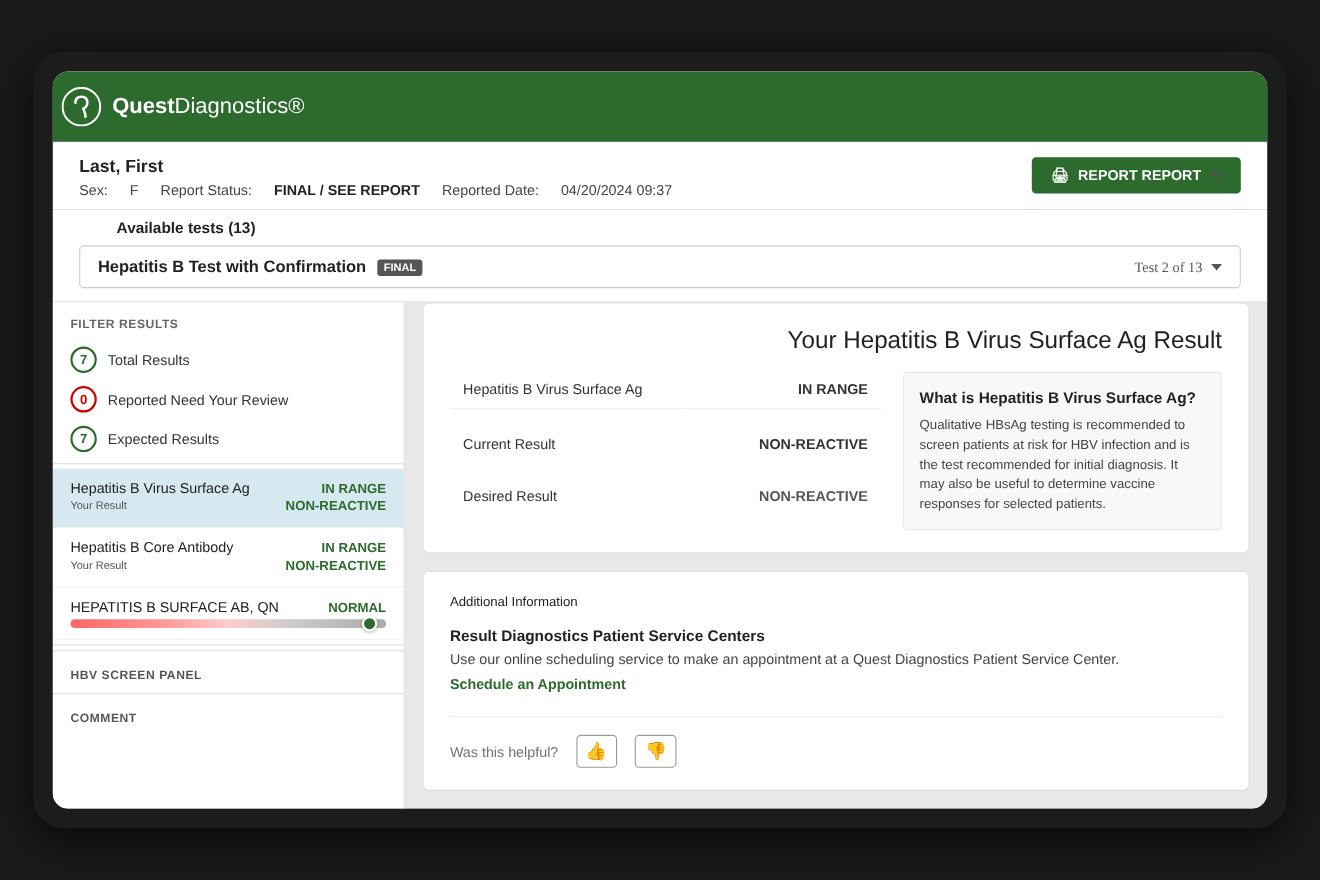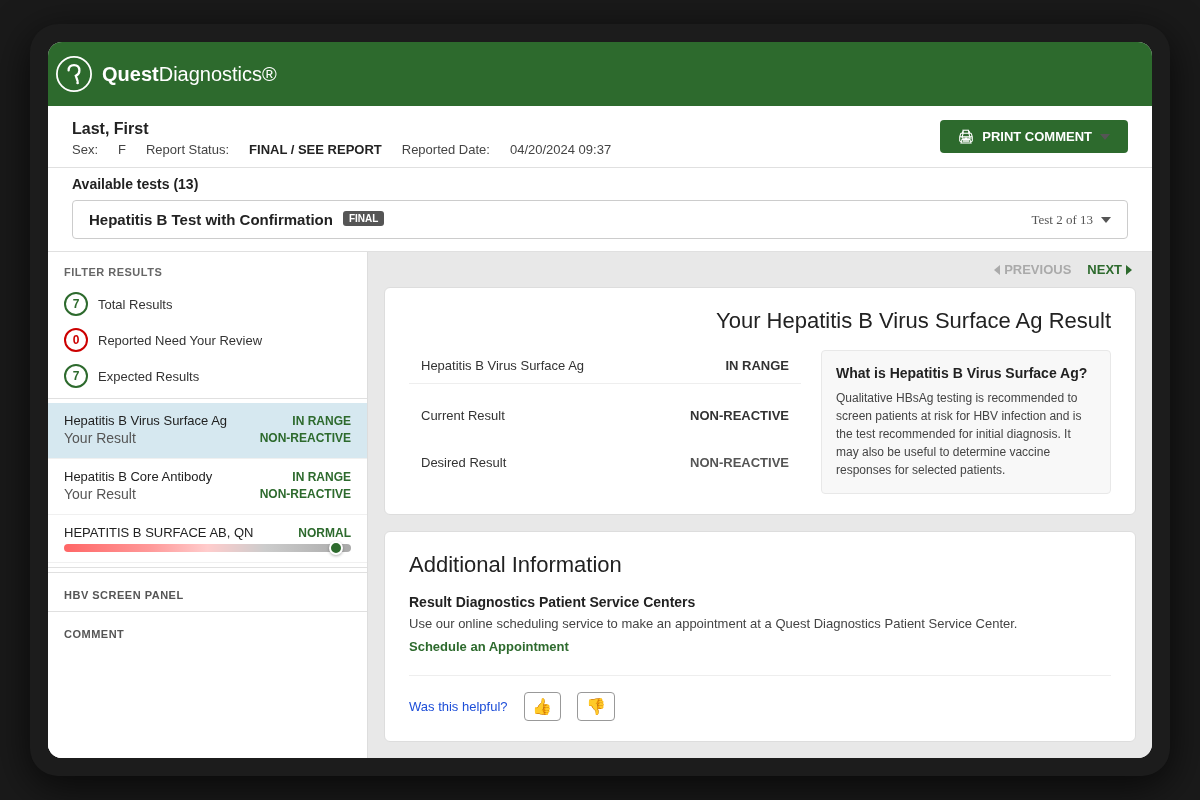--- a/index.html
+++ b/index.html
@@ -91,35 +91,36 @@
     .available-tests {
       background: white;
       padding: 8px 24px 12px;
       border-bottom: 1px solid #e0e0e0;
     }
     .available-tests-label {
       font-size: 14px;
       font-weight: bold;
       color: #222;
       margin-bottom: 8px;
+      margin-left: 34px;
     }
     
     .test-selector {
       border: 1px solid #ccc;
       border-radius: 4px;
       padding: 10px 16px;
       display: flex;
       justify-content: space-between;
       align-items: center;
       background: white;
       cursor: pointer;
     }
     .test-selector-left {
       display: flex;
-      align-items: flex-start;
+      align-items: flex-end;
       gap: 10px;
     }
     .test-name {
       font-size: 15px;
       font-weight: bold;
       color: #222;
     }
     .final-badge {
       background: #555;
       color: white;
@@ -204,21 +205,21 @@
       font-size: 13px;
       color: #222;
       font-weight: normal;
     }
     .test-item-status {
       font-size: 12px;
       font-weight: bold;
     }
     .status-green { color: #2d6a2d; }
     .your-result-label {
-      font-size: 14px;
+      font-size: 10px;
       color: #555;
     }
     .your-result-value {
       font-size: 12px;
       font-weight: bold;
     }
     .gauge-container {
       margin-top: 4px;
       position: relative;
     }
@@ -324,21 +325,21 @@
     }
     
     .additional-card {
       background: white;
       margin: 0 16px 16px;
       border-radius: 6px;
       border: 1px solid #ddd;
       padding: 20px 24px;
     }
     .additional-title {
-      font-size: 22px;
+      font-size: 12px;
       color: #222;
       margin-bottom: 16px;
       font-weight: normal;
     }
     .psc-title {
       font-size: 14px;
       font-weight: bold;
       color: #222;
       margin-bottom: 6px;
     }
@@ -357,21 +358,21 @@
     .helpful-section {
       margin-top: 20px;
       padding-top: 16px;
       border-top: 1px solid #eee;
       display: flex;
       align-items: center;
       gap: 16px;
     }
     .helpful-label {
       font-size: 13px;
-      color: #1d4ed8;
+      color: #737373;
     }
     .thumb-btn {
       background: none;
       border: 1px solid #999;
       border-radius: 4px;
       padding: 4px 8px;
       cursor: pointer;
       font-size: 16px;
     }
     .chevron-down {
@@ -427,21 +428,21 @@
           <span>Sex:</span>
           <span>F</span>
           <span>Report Status:</span>
           <span class="report-status">FINAL / SEE REPORT</span>
           <span>Reported Date:</span>
           <span>04/20/2024 09:37</span>
         </div>
       </div>
       <button class="print-btn">
         <span>🖨</span>
-        <span>PRINT COMMENT</span>
+        <span>REPORT REPORT</span>
         <span class="chevron-down"></span>
       </button>
     </div>
 
     <div class="available-tests">
       <div class="available-tests-label">Available tests (13)</div>
 
       <div class="test-selector">
         <div class="test-selector-left">
           <span class="test-name">Hepatitis B Test with Confirmation</span>
@@ -517,30 +518,20 @@
         <div class="divider"></div>
 
         <div class="divider"></div>
         <div class="section-label">HBV SCREEN PANEL</div>
         <div class="divider"></div>
         <div class="section-label">COMMENT</div>
       </div>
 
       <div class="main-panel">
 
-        <div class="nav-controls">
-          <button class="nav-btn disabled">
-            <span class="chevron-left"></span>
-            <span>PREVIOUS</span>
-          </button>
-          <button class="nav-btn">
-            <span>NEXT</span>
-            <span class="chevron-right"></span>
-          </button>
-        </div>
 
         <div class="result-card">
           <div style="padding: 20px 24px 0;">
             <h2 class="result-title">Your Hepatitis B Virus Surface Ag Result</h2>
           </div>
           <div style="display: grid; grid-template-columns: 1fr 290px; padding: 0 24px 20px; gap: 20px;">
 
             <div>
               <table class="result-table">
                 <tbody>

